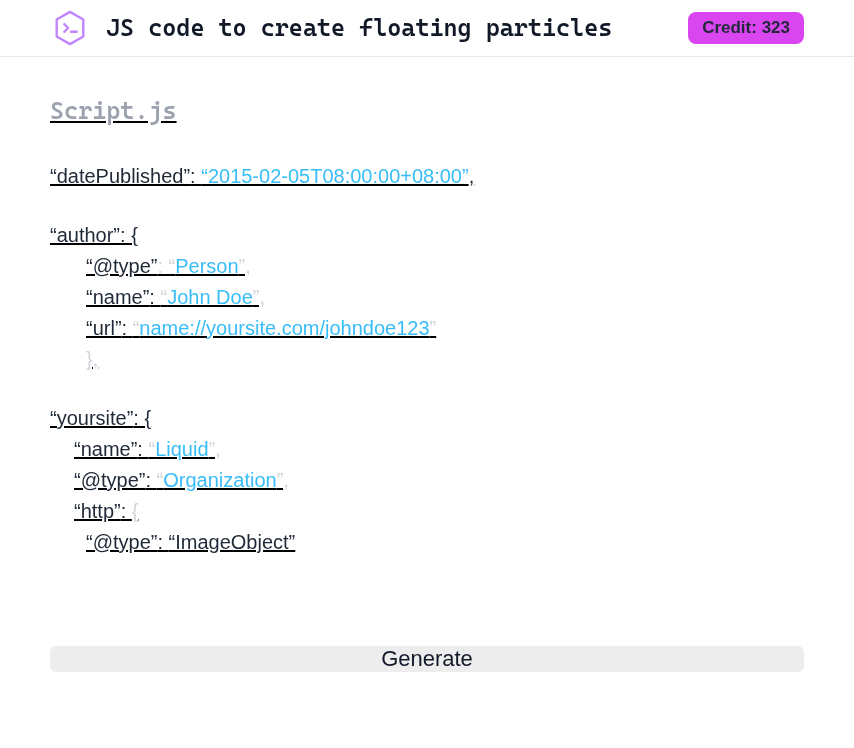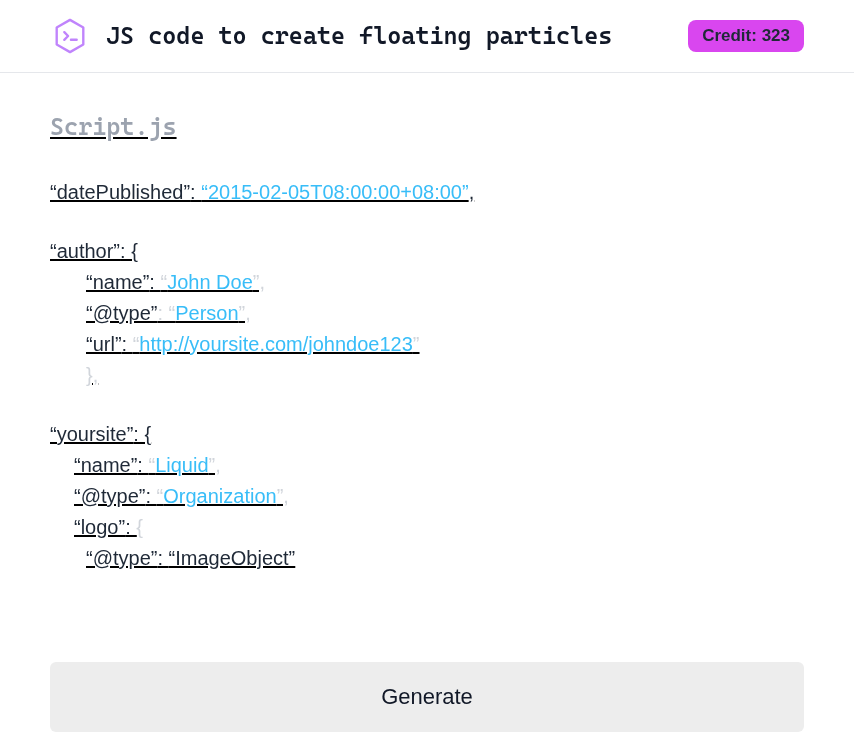--- a/index.html
+++ b/index.html
@@ -9,21 +9,21 @@
     }
     body {
       font-family: -apple-system, BlinkMacSystemFont, "Segoe UI", Helvetica, Arial, sans-serif;
       background: #ffffff;
       width: 854px;
       height: 748px;
     }
     .header {
       display: flex;
       align-items: center;
-      padding: 16px 50px;
+      padding: 8px 50px;
       border-bottom: 1px solid #e5e7eb;
       gap: 16px;
     }
     .logo {
       width: 40px;
       height: 40px;
       display: flex;
       align-items: center;
       justify-content: center;
     }
@@ -80,21 +80,20 @@
       margin-bottom: 28px;
       margin-top: 28px;
     }
     .generate-btn {
       display: block;
       width: calc(100% - 100px);
       margin: 40px 50px 20px 50px;
       background: #ededed;
       border: none;
       border-radius: 6px;
-      padding: 22px;
       font-size: 22px;
       font-weight: 500;
       color: #111827;
       cursor: pointer;
     }
     .row {
       white-space: nowrap;
     }
   </style>
 </head>
@@ -121,43 +120,43 @@
       <div class="row">
         <span class="key">“datePublished”</span><span>: </span><span class="blue">“2015-02-05T08:00:00+08:00”</span><span>,</span>
       </div>
     </div>
 
     <div class="lineblock">
       <div class="row">
         <span class="key">“author”</span><span>: {</span>
       </div>
       <div class="row indent-1">
+        <span class="key">“@type”</span><span class="faded">: “</span><span class="blue">Person</span><span class="faded">”,</span>
+      </div>
+      <div class="row indent-1">
         <span class="key">“name”</span><span>: </span><span class="faded">“</span><span class="blue">John Doe</span><span class="faded">”,</span>
       </div>
       <div class="row indent-1">
-        <span class="key">“@type”</span><span class="faded">: “</span><span class="blue">Person</span><span class="faded">”,</span>
-      </div>
-      <div class="row indent-1">
-        <span class="key">“url”</span><span>: </span><span class="faded">“</span><span class="blue">http://yoursite.com/johndoe123</span><span class="faded">”</span>
+        <span class="key">“url”</span><span>: </span><span class="faded">“</span><span class="blue">name://yoursite.com/johndoe123</span><span class="faded">”</span>
       </div>
       <div class="row indent-1"><span class="faded">},</span></div>
     </div>
 
     <div class="lineblock">
       <div class="row">
         <span class="key">“yoursite”</span><span>: {</span>
       </div>
       <div class="row indent-2">
         <span class="key">“name”</span><span>: </span><span class="faded">“</span><span class="blue">Liquid</span><span class="faded">”,</span>
       </div>
       <div class="row indent-2">
         <span class="key">“@type”</span><span>: </span><span class="faded">“</span><span class="blue">Organization</span><span class="faded">”,</span>
       </div>
       <div class="row indent-2">
-        <span class="key">“logo”</span><span>: </span><span class="faded">{</span>
+        <span class="key">“http”</span><span>: </span><span class="faded">{</span>
       </div>
       <div class="row indent-3">
         <span class="key">“@type”</span><span>: </span><span>“ImageObject”</span>
       </div>
     </div>
 
   </div>
 </div>
 
 <button class="generate-btn">Generate</button>

